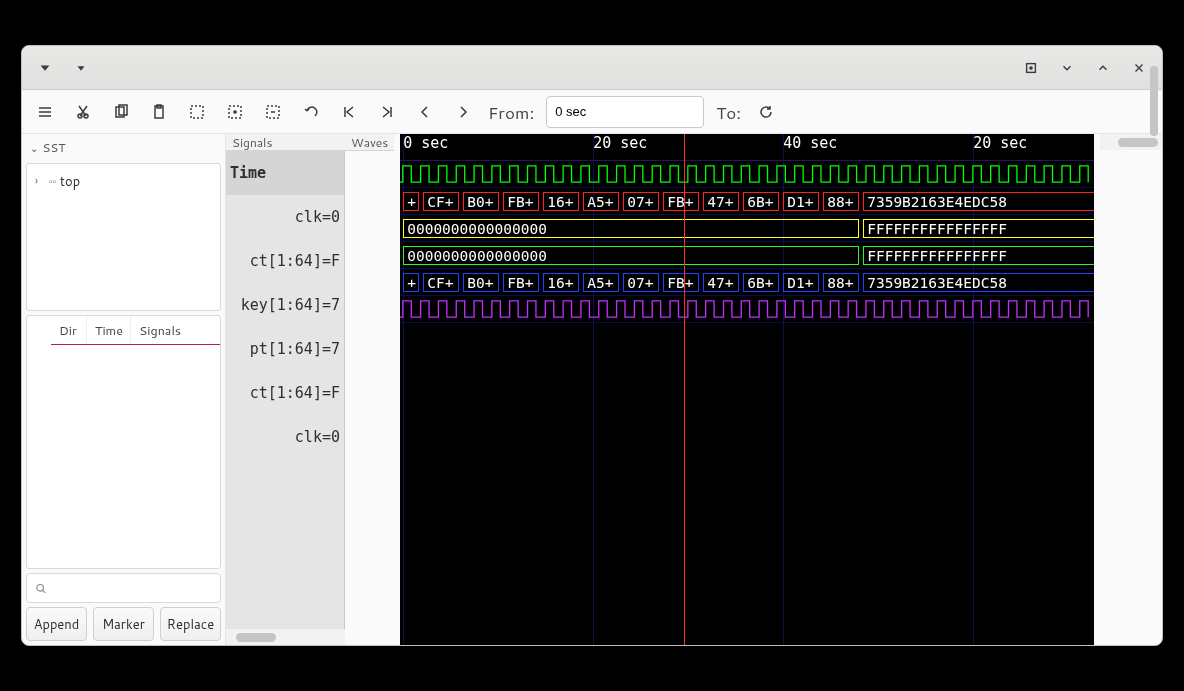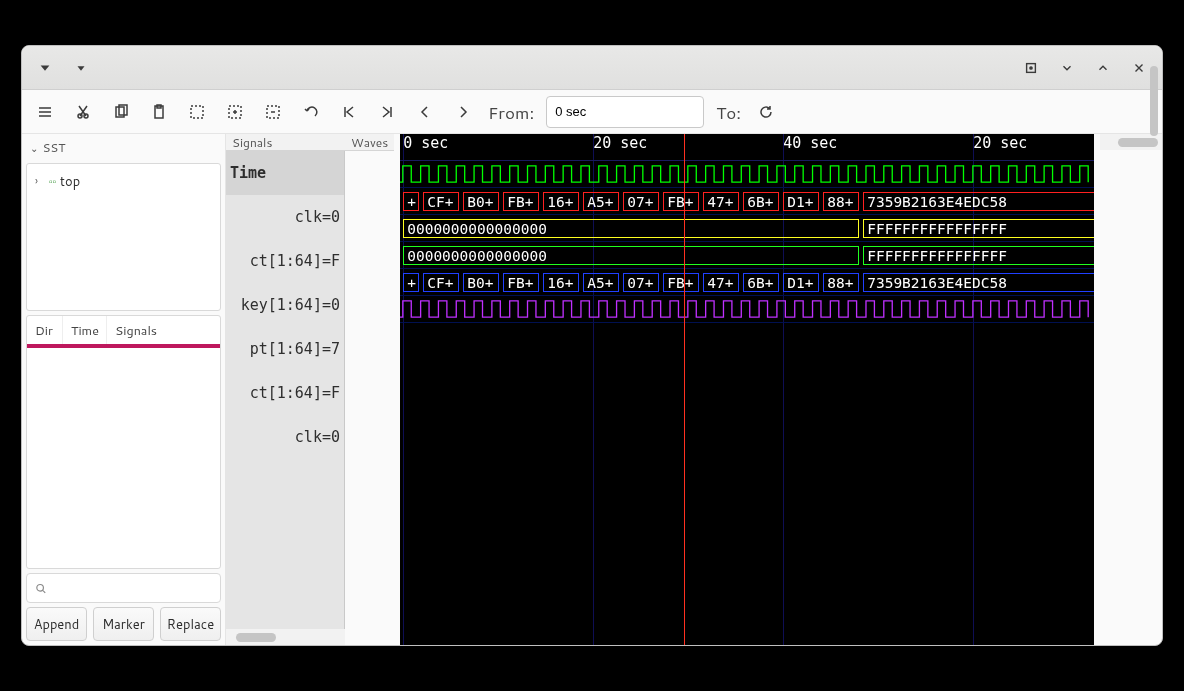--- a/index.html
+++ b/index.html
@@ -100,21 +100,21 @@
   }
   .treebox { height: 148px; padding: 6px 8px; }
   .treerow { display: flex; align-items: center; gap: 4px; font-size: 13px; padding: 2px 0;}
   .treerow .expand { color: #5a5a5a; font-size: 11px; width: 10px;}
   .treerow .modicon { color: #2f8f2f; font-size: 10px; }
   .listbox {
     flex: 1;
     display: flex; flex-direction: column;
   }
   .listheader {
-    display: flex; border-bottom: 4px solid #be185d;
+    display: flex; border-bottom: 1px solid #be185d; margin-left: 24px;
   }
   .listheader div {
     padding: 5px 8px; font-size: 12.5px; color: #444;
     border-right: 1px solid #eee;
   }
   .listheader div:last-child { border-right: none; flex: 1; }
   .searchbox {
     height: 30px;
     border: 1px solid #d9d9d9;
     border-radius: 4px;
@@ -384,21 +384,21 @@
         <div class="btn">Replace</div>
       </div>
     </div>
 
     <div class="sigcol">
       <div class="hdr">Signals</div>
       <div class="sigcells" id="sigcells">
           <div class="sigcell time">Time</div>
           <div class="sigcell">clk=0</div>
           <div class="sigcell">ct[1:64]=F</div>
-          <div class="sigcell">key[1:64]=0</div>
+          <div class="sigcell">key[1:64]=7</div>
           <div class="sigcell">pt[1:64]=7</div>
           <div class="sigcell">ct[1:64]=F</div>
           <div class="sigcell">clk=0</div>
         </div>
       <div style="flex:1;background:#e5e5e5;border-right:1px solid #c9c9c9;"></div>
       <div class="sigscroll">
           <div class="thumb"></div>
         </div>
     </div>
 

